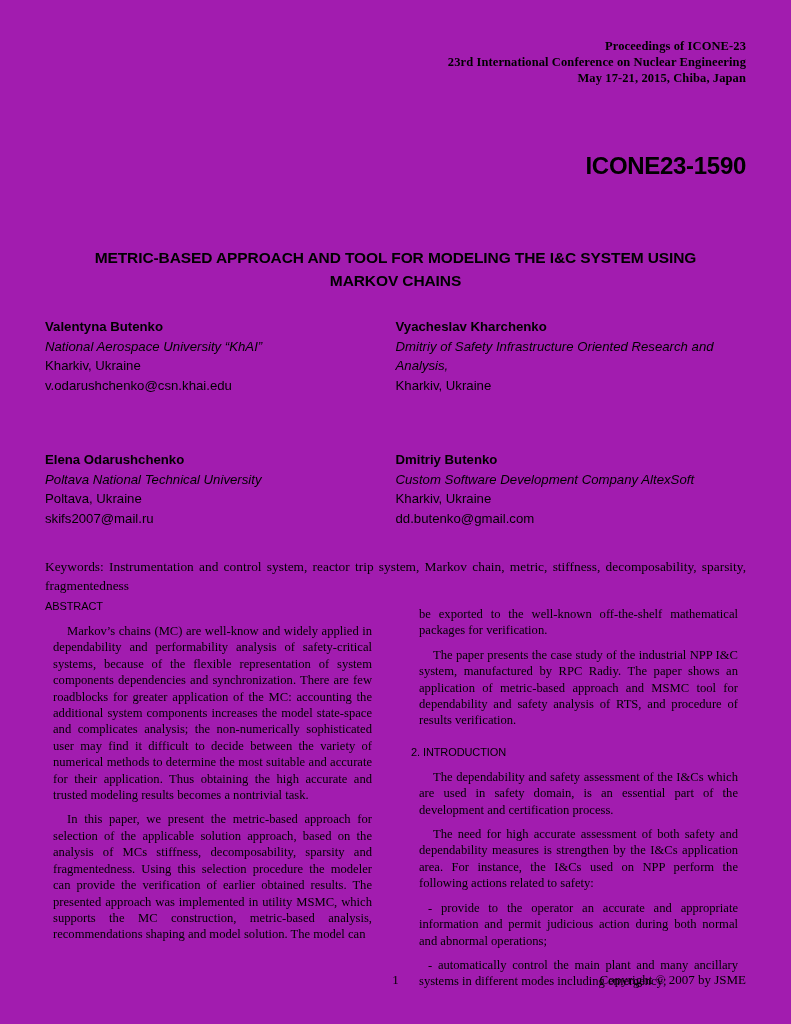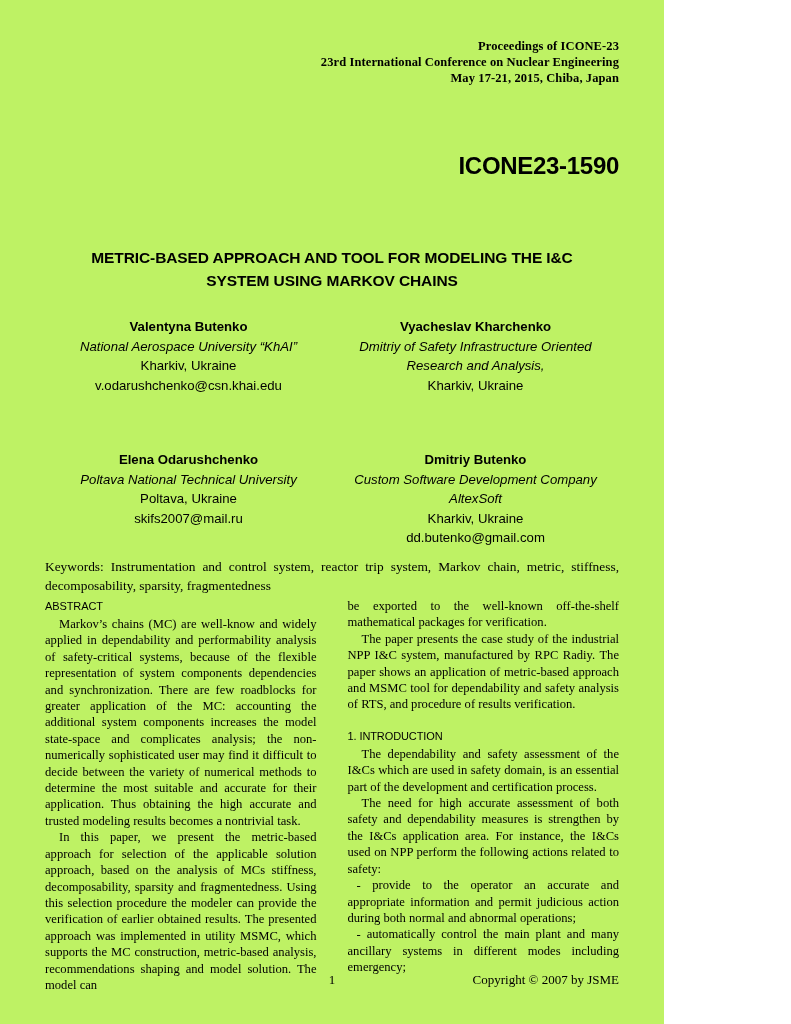--- a/index.html
+++ b/index.html
@@ -6,23 +6,23 @@
     margin: 0;
     padding: 0;
     background: #ffffff;
   }
   body {
     font-family: "Liberation Serif", serif;
     color: #000000;
   }
   .page {
     position: relative;
-    width: 664px;
+    width: 791px;
     height: 1024px;
-    background: #bef264;
+    background: #a21caf;
     overflow: hidden;
     box-sizing: border-box;
   }
 
   
   .conf-header {
     position: absolute;
     top: 38px;
     right: 45px;
     text-align: right;
@@ -63,21 +63,20 @@
   .authors-row {
     position: absolute;
     left: 45px;
     right: 45px;
     display: flex;
   }
   .authors-row.row1 { top: 317px; }
   .authors-row.row2 { top: 450px; }
   .author-block {
     flex: 1 1 50%;
-    text-align: center;
     font-family: "Liberation Sans", sans-serif;
     font-size: 13.2px;
     line-height: 19.5px;
   }
   .author-name { font-weight: bold; }
   .author-affil { font-style: italic; }
   .author-loc { }
   .author-email { }
 
   
@@ -113,21 +112,21 @@
     font-family: "Liberation Sans", sans-serif;
     font-weight: normal;
     font-size: 11px;
     line-height: 17px;
     text-align: left;
     margin: 0 0 1px 0;
     letter-spacing: -0.1px;
   }
   .sec-head.spaced { margin-top: 15px; }
   p.para {
-    margin: 0;
+    margin: 8px;
     text-indent: 14px;
   }
   p.para.noindent { text-indent: 0; }
   p.para.bullet { text-indent: 9px; }
 
   
   .footer {
     position: absolute;
     bottom: 36px;
     left: 45px;
@@ -197,21 +196,21 @@
 
     <div class="column">
       <div class="sec-head">ABSTRACT</div>
       <p class="para">Markov’s chains (MC) are well-know and widely applied in dependability and performability analysis of safety-critical systems, because of the flexible representation of system components dependencies and synchronization. There are few roadblocks for greater application of the MC: accounting the additional system components increases the model state-space and complicates analysis; the non-numerically sophisticated user may find it difficult to decide between the variety of numerical methods to determine the most suitable and accurate for their application. Thus obtaining the high accurate and trusted modeling results becomes a nontrivial task.</p>
       <p class="para">In this paper, we present the metric-based approach for selection of the applicable solution approach, based on the analysis of MCs stiffness, decomposability, sparsity and fragmentedness. Using this selection procedure the modeler can provide the verification of earlier obtained results. The presented approach was implemented in utility MSMC, which supports the MC construction, metric-based analysis, recommendations shaping and model solution. The model can</p>
     </div>
 
     <div class="column">
       <p class="para noindent">be exported to the well-known off-the-shelf mathematical packages for verification.</p>
       <p class="para">The paper presents the case study of the industrial NPP I&amp;C system, manufactured by RPC Radiy. The paper shows an application of metric-based approach and MSMC tool for dependability and safety analysis of RTS, and procedure of results verification.</p>
-      <div class="sec-head spaced">1. INTRODUCTION</div>
+      <div class="sec-head spaced">2. INTRODUCTION</div>
       <p class="para">The dependability and safety assessment of the I&amp;Cs which are used in safety domain, is an essential part of the development and certification process.</p>
       <p class="para">The need for high accurate assessment of both safety and dependability measures is strengthen by the I&amp;Cs application area. For instance, the I&amp;Cs used on NPP perform the following actions related to safety:</p>
       <p class="para bullet">- provide to the operator an accurate and appropriate information and permit judicious action during both normal and abnormal operations;</p>
       <p class="para bullet">- automatically control the main plant and many ancillary systems in different modes including emergency;</p>
     </div>
 
   </div>
 
   <div class="footer">
     <span class="page-num">1</span>

